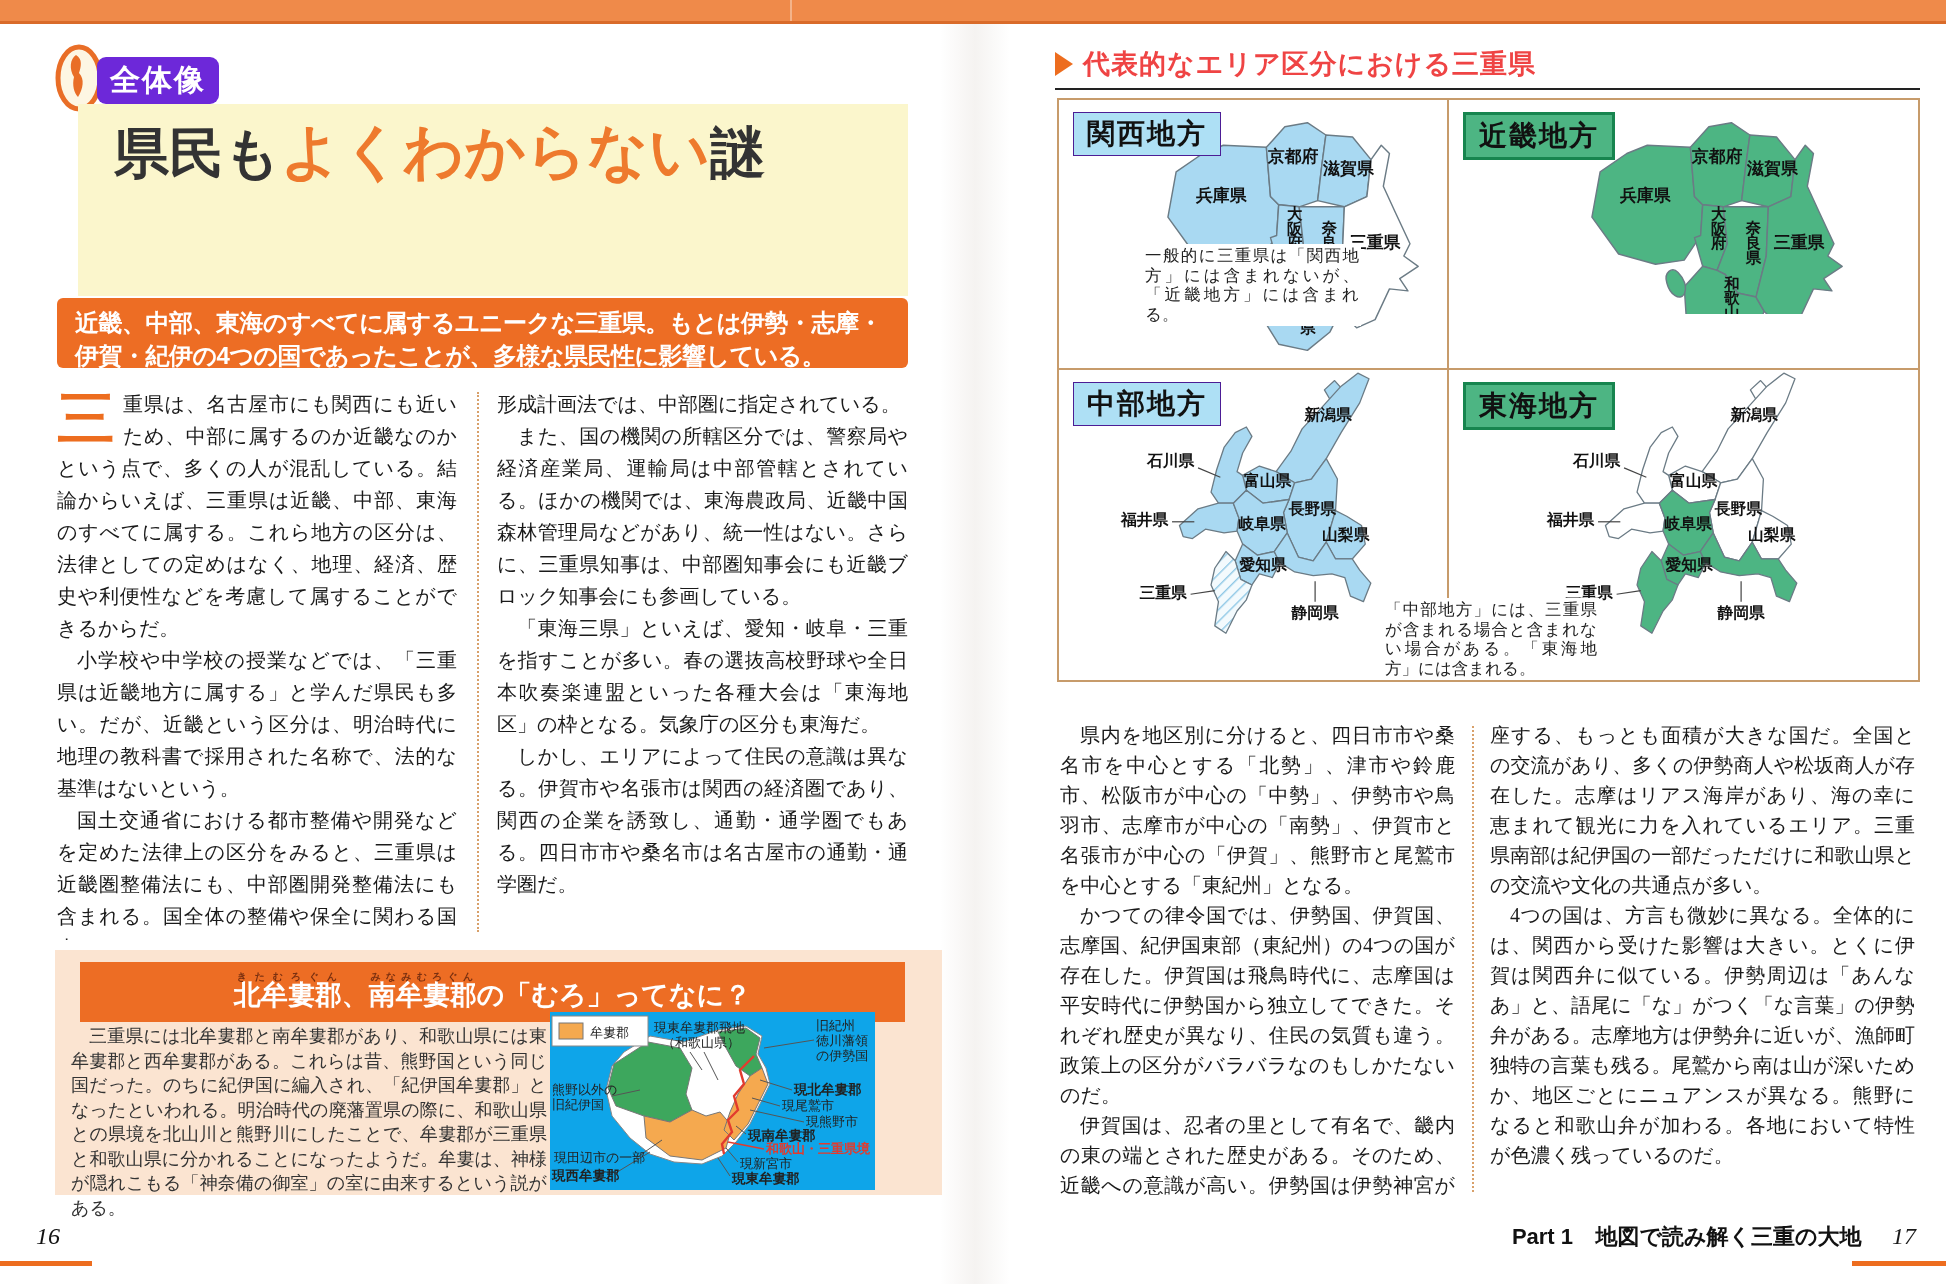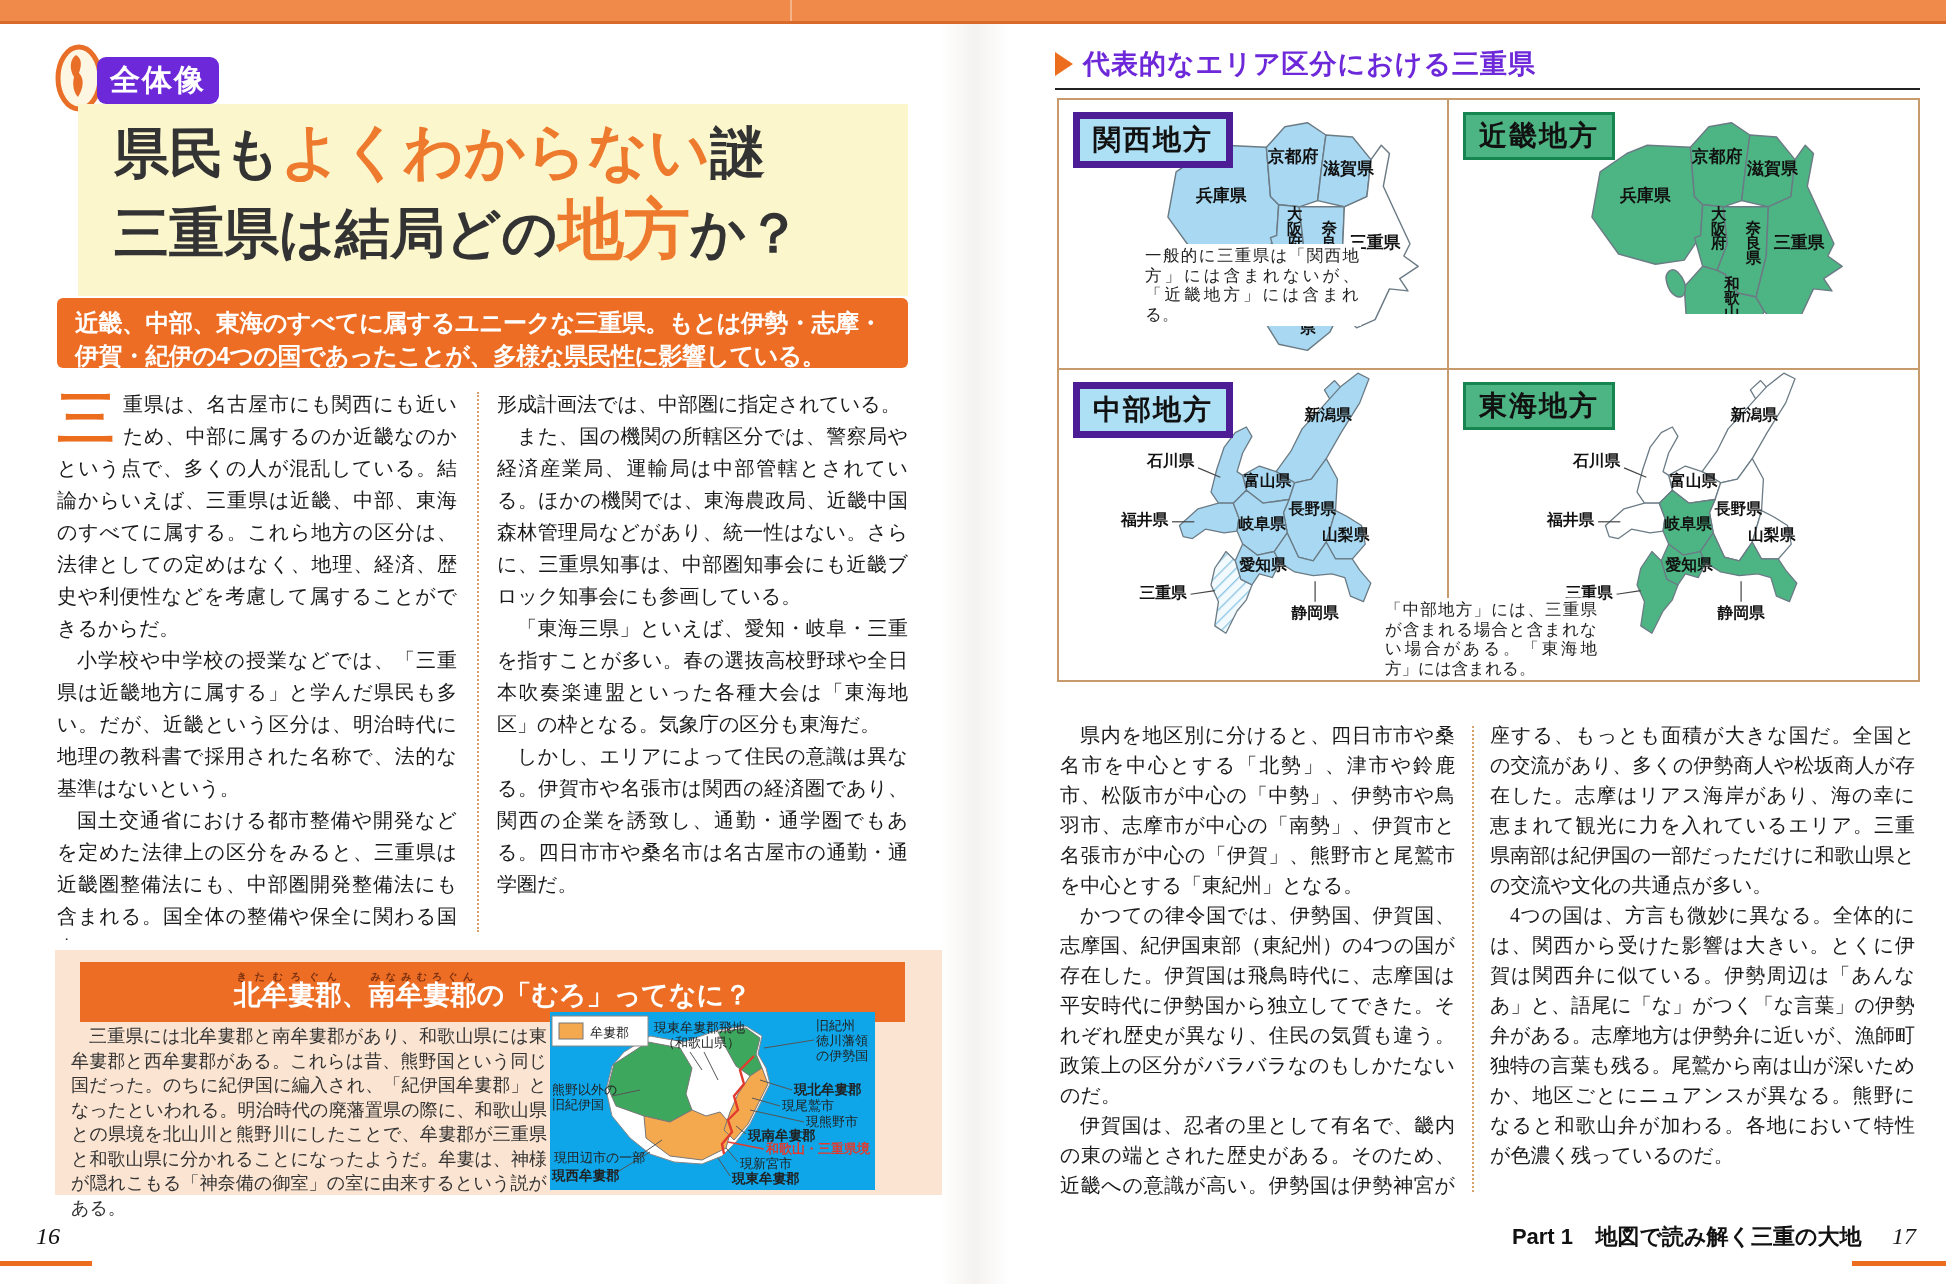--- a/index.html
+++ b/index.html
@@ -47,33 +47,33 @@
                   display:flex;align-items:center;justify-content:center;}
   .muro-title-bar .mt{color:#fff;font-weight:bold;font-size:27px;}
   .muro-title-bar ruby rt{font-size:10px;color:#7a3010;font-weight:bold;letter-spacing:2px;}
   .muro-body{position:absolute;left:16px;top:74px;width:476px;margin:0;font-size:18px;line-height:24.5px;
              color:#333;text-align:justify;text-indent:1em;}
   .muro-map{position:absolute;left:495px;top:62px;width:325px;height:178px;background:#0ea5e9;}
   .muro-map svg{display:block;}
   
   .rp-header{position:absolute;left:1055px;top:46px;display:flex;align-items:center;}
   .rp-tri{width:0;height:0;border-left:18px solid #ed6d1f;border-top:12px solid transparent;border-bottom:12px solid transparent;}
-  .rp-header h2{margin:0 0 0 10px;font-size:27px;font-weight:bold;color:#6d28d9;letter-spacing:1px;}
+  .rp-header h2{margin:0 0 0 10px;font-size:27px;font-weight:bold;color:#ef4444;letter-spacing:1px;}
   .rp-underline{position:absolute;left:1055px;top:88px;width:865px;height:2px;background:#222;}
   .map-panel{position:absolute;left:1057px;top:98px;width:863px;height:584px;border:2px solid #c79b6b;background:#fff;box-sizing:border-box;}
   .panel-vline{position:absolute;left:388px;top:0;width:2px;height:100%;background:#c79b6b;}
   .panel-hline{position:absolute;left:0;top:268px;width:100%;height:2px;background:#c79b6b;}
   .q{position:absolute;overflow:hidden;}
   .q1{left:0;top:0;width:388px;height:268px;}
   .q2{left:390px;top:0;right:0;height:214px;}
   .q3{left:0;top:270px;width:388px;bottom:0;}
   .q4{left:390px;top:270px;right:0;bottom:0;}
   .area-badge{position:absolute;left:14px;top:12px;font-weight:bold;font-size:28px;color:#111;
               padding:2px 13px;letter-spacing:2px;z-index:3;}
-  .area-badge.blue{background:#aee0f5;border:7px solid #4c1d95;}
+  .area-badge.blue{background:#aee0f5;border:1px solid #4c1d95;}
   .area-badge.green{background:#4db583;border:3px solid #17854f;}
   .q svg{position:absolute;}
   .kinki-svg{left:-8px;top:-4px;}
   .q2 .kinki-svg{left:26px;}
   .chubu-svg{left:-8px;top:-8px;}
   .q4 .chubu-svg{left:28px;}
   .caption{position:absolute;background:#fff;color:#222;font-size:16.5px;line-height:19.5px;z-index:4;
            text-align:justify;padding:2px;}
   .cap1{left:84px;top:144px;width:214px;}
   .cap2{left:324px;top:498px;width:212px;}
@@ -138,21 +138,20 @@
         <ellipse cx="24" cy="34" rx="21" ry="31" fill="#fdf6e3" stroke="#e96e27" stroke-width="5"></ellipse>
         <path d="M21,11 C28,15 26,23 24,29 C30,35 28,45 23,53 C19,49 17,41 19,33 C14,25 15,15 21,11 Z" fill="#e96e27"></path>
       </svg>
       <div class="badge-rect">
         <span class="badge-label">全体像</span>
       </div>
     </div>
 
     <div class="title-box">
       <div class="title-line l1"><span class="t-dark">県民も</span><span class="t-em1">よくわからない</span><span class="t-dark">謎</span></div>
-      <div class="title-line l2"><span class="t-dark">三重県は結局どの</span><span class="t-em2">地方</span><span class="t-dark">か？</span></div>
     </div>
 
     <div class="lead-box">
       <p>近畿、中部、東海のすべてに属するユニークな三重県。もとは伊勢・志摩・伊賀・紀伊の4つの国であったことが、多様な県民性に影響している。</p>
     </div>
 
     <div class="body-col col-l1">
       <p class="noindent"><span class="dropcap">三</span><span>重県は、名古屋市にも関西にも近いため、中部に属するのか近畿なのかという点で、多くの人が混乱している。結論からいえば、三重県は近畿、中部、東海のすべてに属する。これら地方の区分は、法律としての定めはなく、地理、経済、歴史や利便性などを考慮して属することができるからだ。</span></p>
       <p>小学校や中学校の授業などでは、「三重県は近畿地方に属する」と学んだ県民も多い。だが、近畿という区分は、明治時代に地理の教科書で採用された名称で、法的な基準はないという。</p>
       <p>国土交通省における都市整備や開発などを定めた法律上の区分をみると、三重県は近畿圏整備法にも、中部圏開発整備法にも含まれる。国全体の整備や保全に関わる国土</p>

